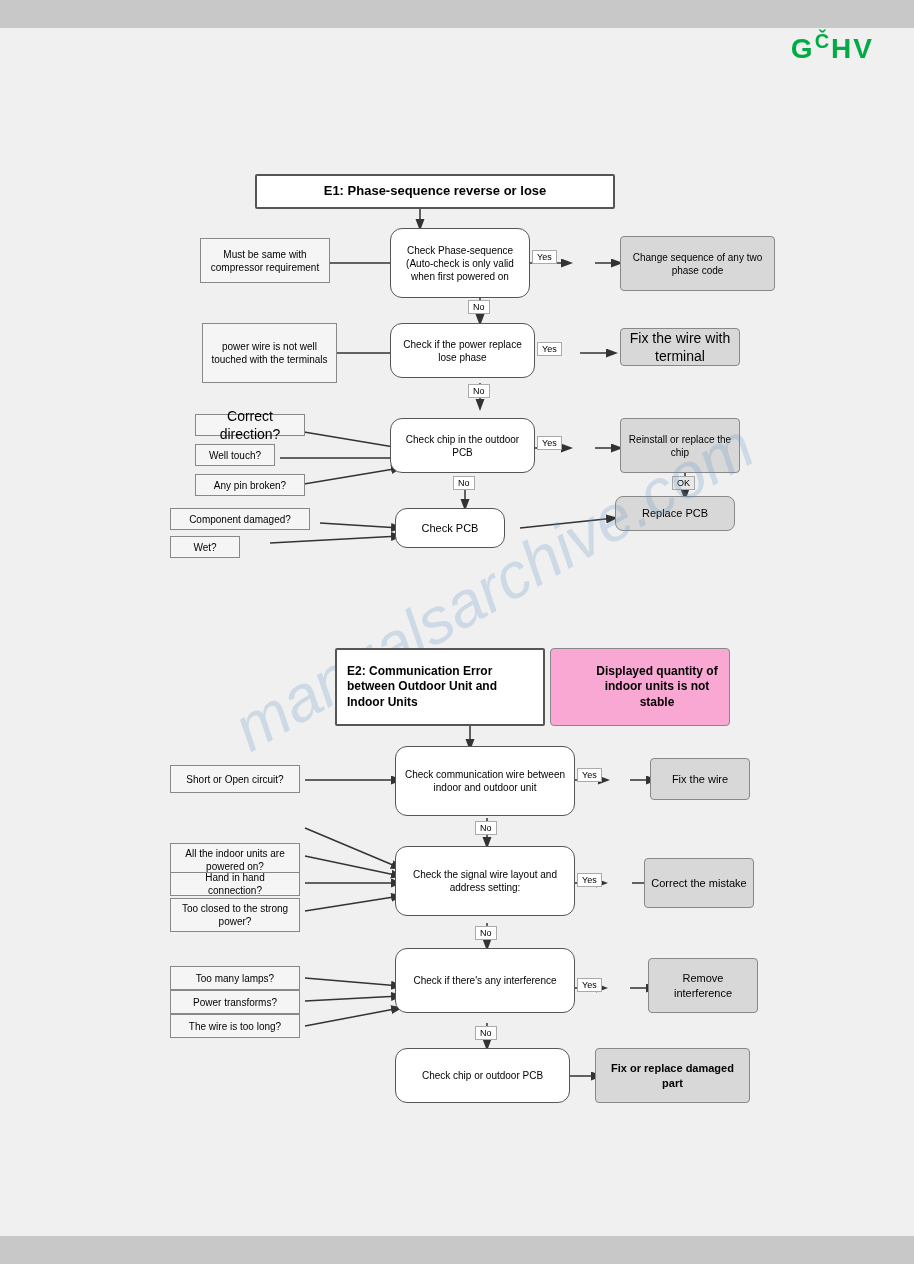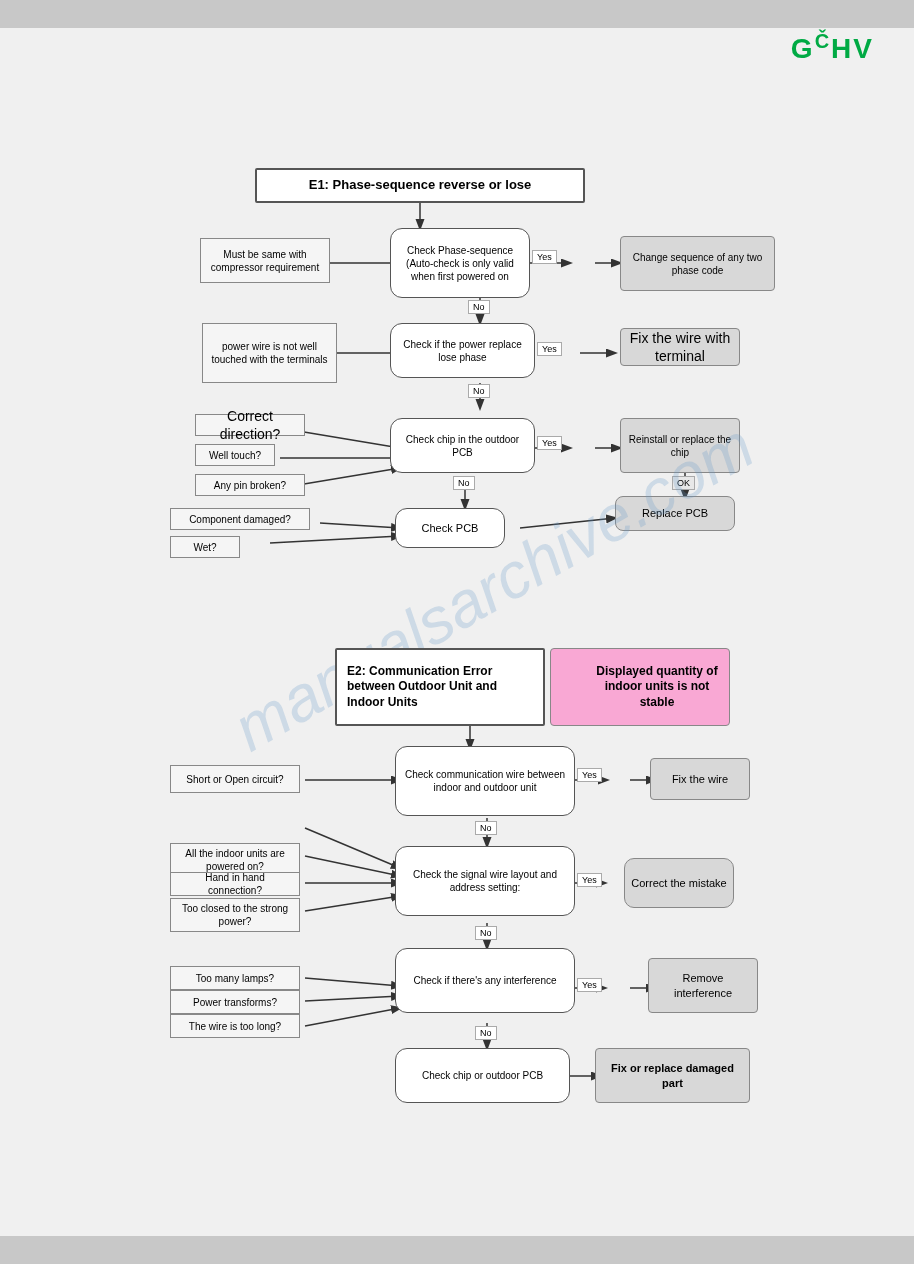--- a/index.html
+++ b/index.html
@@ -159,21 +159,21 @@
 
       <line x1="645" y1="383" x2="645" y2="400" stroke="#333" stroke-width="1.5"></line>
 
       <defs>
         <marker id="arr" markerWidth="8" markerHeight="8" refX="6" refY="3" orient="auto">
           <path d="M0,0 L0,6 L8,3 z" fill="#333"></path>
         </marker>
       </defs>
     </svg>
 
-    <div class="flowbox title" style="left:215px; top:80px; width:330px; height:35px; font-size:13px;align-items:center;">
+    <div class="flowbox title" style="left:215px; top:86px; width:360px; height:35px; font-size:13px;align-items:center;">
       <span>E1: Phase-sequence reverse or lose</span>
     </div>
 
     <div class="flowbox rounded" style="left:350px; top:140px; width:140px; height:70px; font-size:10px;">
       <span>Check Phase-sequence
 (Auto-check is only valid
 when first powered on</span>
     </div>
 
     <div class="yesno-label" style="left:492px; top:162px;">Yes</div>
@@ -353,21 +353,21 @@
 power?</span>
     </div>
 
     <div class="flowbox rounded" style="left:355px; top:218px; width:180px; height:70px; font-size:10px;">
       <span>Check the signal wire layout
 and address setting:</span>
     </div>
 
     <div class="yesno-label" style="left:537px; top:245px;">Yes</div>
 
-    <div class="flowbox action" style="left:584px; top:230px; width:110px; height:50px; font-size:11px;border-radius:10px;">
+    <div class="flowbox action" style="left:604px; top:230px; width:110px; height:50px; font-size:11px;">
       <span>Correct  the
 mistake</span>
     </div>
 
     <div class="yesno-label" style="left:435px; top:298px;">No</div>
 
     <div class="flowbox side-note" style="left:130px; top:338px; width:130px; height:24px; font-size:10px;">
       <span>Too many lamps?</span>
     </div>
 

